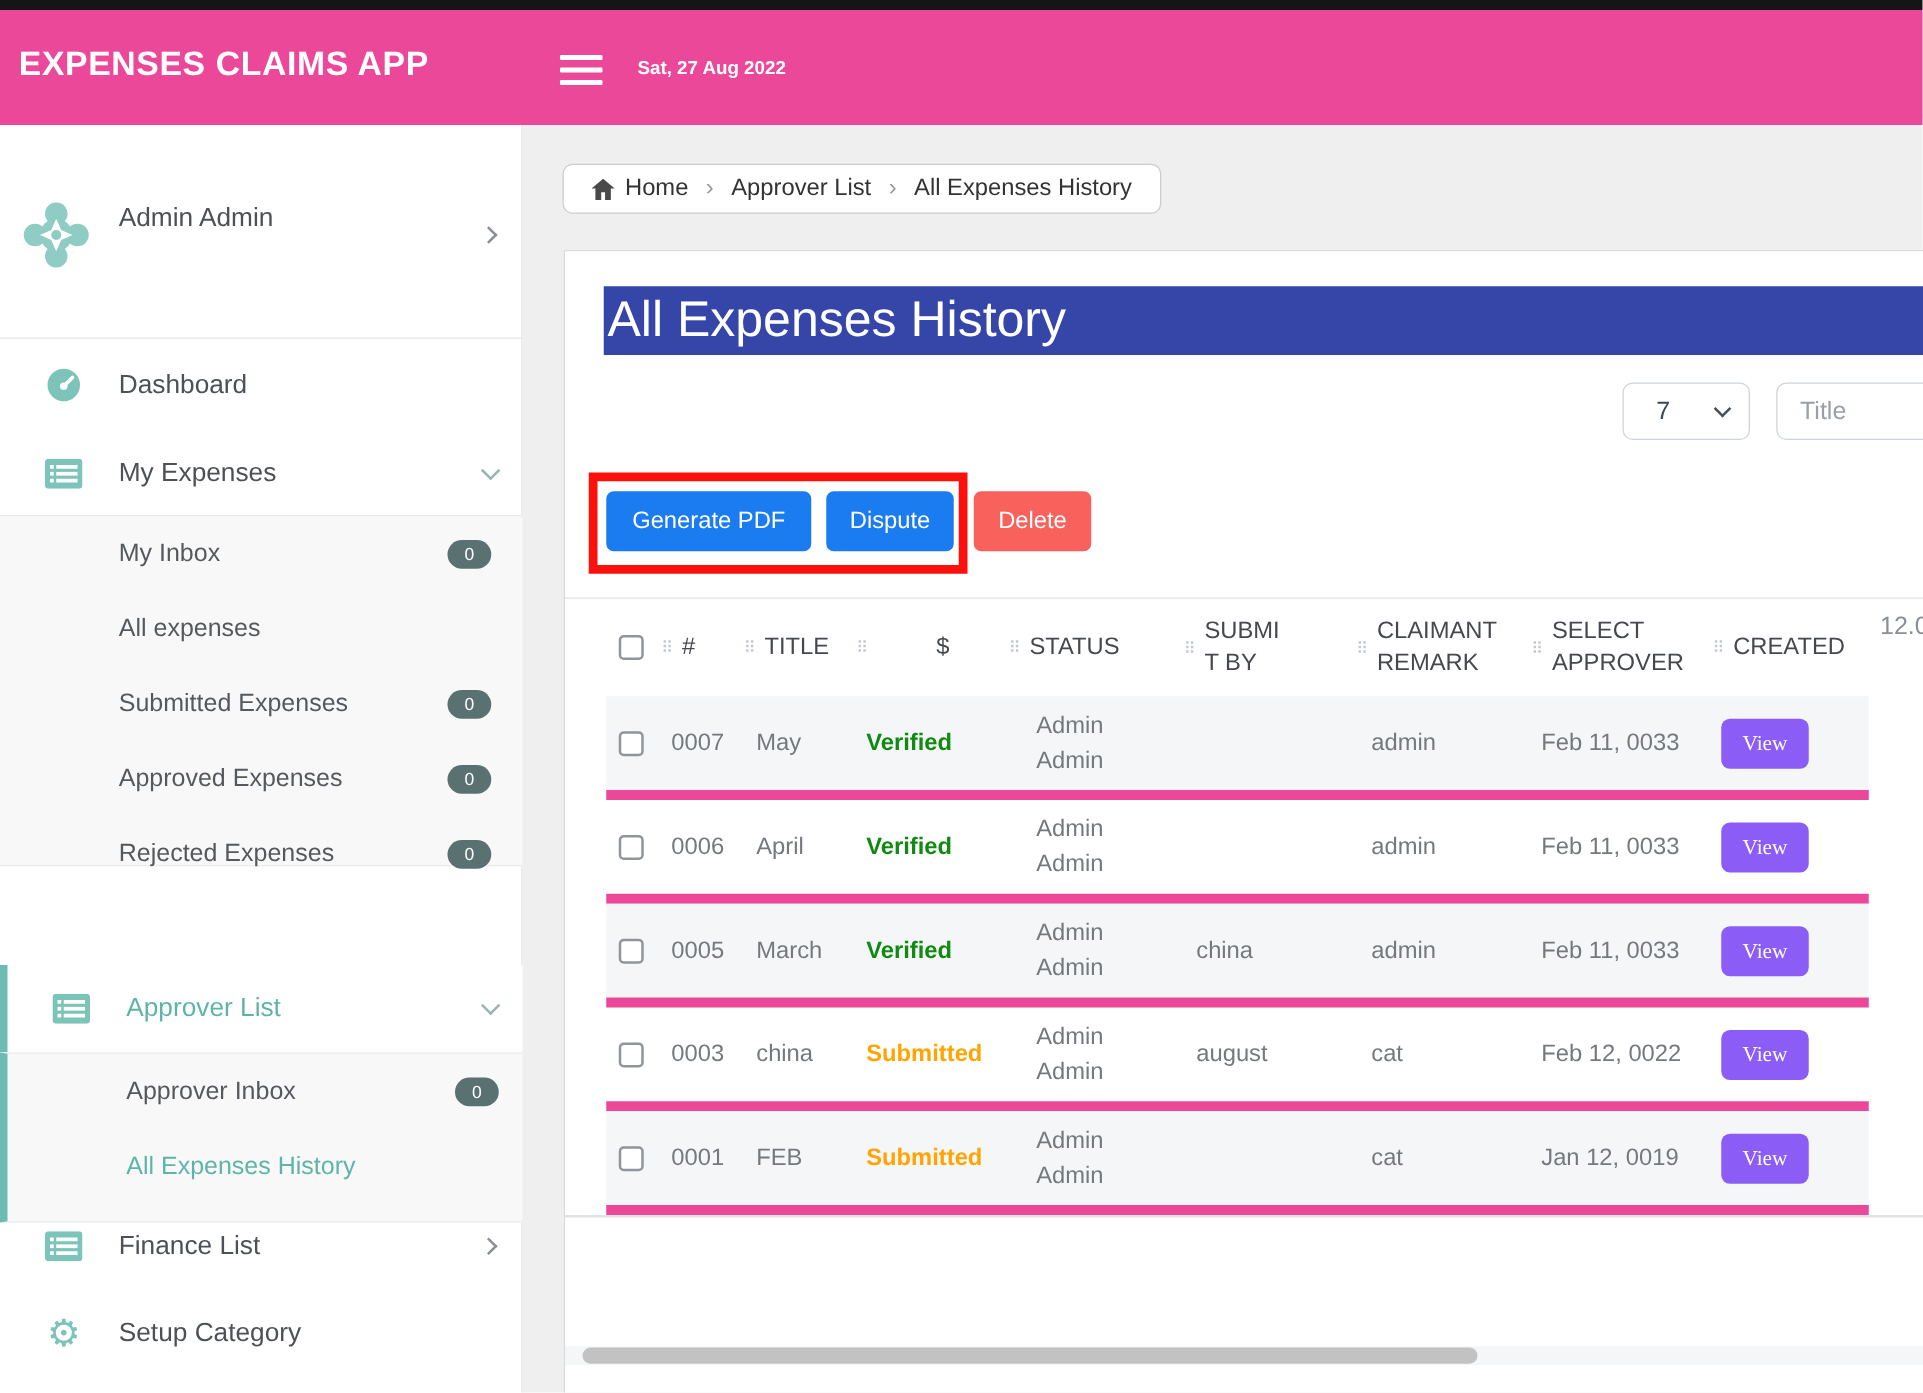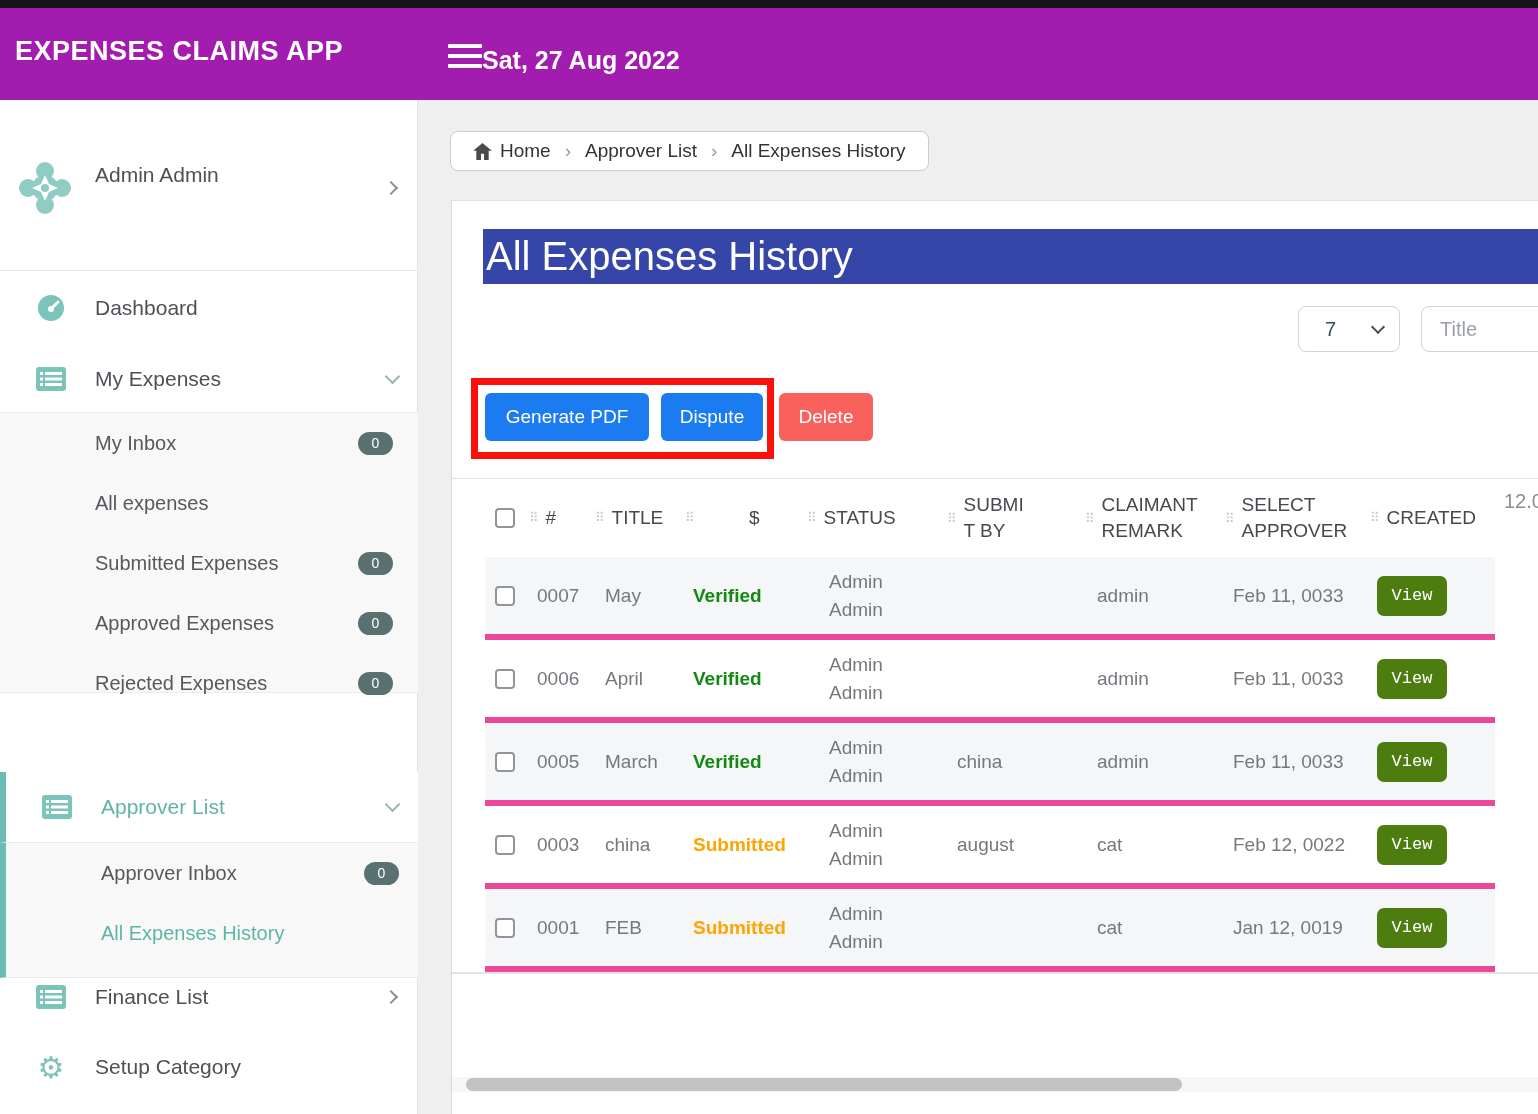--- a/index.html
+++ b/index.html
@@ -2,25 +2,25 @@
 <html><head>
 <meta charset="utf-8">
 <style>
   * { margin:0; padding:0; box-sizing:border-box; }
   html,body { width:1538px; height:1114px; overflow:hidden; background:#ffffff;
     font-family:"Liberation Sans", sans-serif; }
   .abs { position:absolute; }
 
   
   #top-black { left:0; top:0; width:1538px; height:8px; background:#151515; }
-  #header { left:0; top:8px; width:1538px; height:92px; background:#a21caf; }
+  #header { left:0; top:8px; width:1538px; height:92px; background:#ec4899; }
   #app-title { left:15px; top:28px; color:#fff; font-size:27px; font-weight:bold; letter-spacing:0.5px; }
   #hamburger { left:448px; top:36px; width:34px; height:26px; cursor:pointer; }
   #hamburger span { display:block; width:34px; height:4px; background:#fff; margin-bottom:6px; border-radius:1px; }
-  #header-date { left:482px; top:38px; color:#fff; font-size:25px; font-weight:bold; }
+  #header-date { left:510px; top:38px; color:#fff; font-size:15px; font-weight:bold; }
 
   
   #sidebar { left:0; top:100px; width:418px; height:1014px; background:#fff; border-right:1px solid #e3e3e3; }
   .srow { position:absolute; left:0; width:418px; display:flex; align-items:center; cursor:pointer; }
   .s-icon { position:absolute; left:34px; width:34px; display:flex; justify-content:center; }
   .s-label { position:absolute; left:95px; font-size:21px; color:#4d5156; }
   .s-sub-label { position:absolute; left:95px; font-size:20px; color:#55595d; }
   .badge { position:absolute; right:25px; width:35px; height:23px; background:#5a7171; color:#fff;
     border-radius:12px; font-size:14px; display:flex; align-items:center; justify-content:center; }
   .chev-r { position:absolute; right:22px; width:10px; height:10px; border-top:2px solid #8a8f94;
@@ -72,30 +72,30 @@
   .grid-row { display:grid; grid-template-columns:44px 66px 90px 122px 140px 138px 140px 145px 125px; }
   #tbl-head { height:78px; align-items:center; }
   .hcell { display:flex; align-items:center; gap:7px; font-size:19px; color:#45494e; }
   .hcell .lbl { line-height:1.35; }
   .grip { color:#c3c9cf; font-size:13px; cursor:grab; line-height:1; }
   .lbl-narrow { width:64px; }
   .lbl-mid { width:112px; }
   .cell-dollar { justify-content:flex-start; }
   .cell-dollar .lbl { margin:0 auto; }
   .cb { width:20px; height:20px; border:2px solid #8f959b; border-radius:4px; background:#fff; cursor:pointer; }
-  .row { height:83px; align-items:center; font-size:19px; color:#75797e; border-bottom:6px solid #ec4899; }
+  .row { height:83px; align-items:center; font-size:19px; color:#75797e; border-bottom:8px solid #ec4899; }
   .row:nth-child(odd) { background:#f4f6f7; }
   .row:first-child { border-top:0; }
   .bcell { display:flex; align-items:center; }
   .pad8{padding-left:8px;} .pad10{padding-left:10px;} .pad12{padding-left:12px;} .pad22{padding-left:22px;}
   .cb-cell { padding-left:10px; }
   .status { font-weight:bold; }
   .wrap60 { display:inline-block; width:62px; line-height:1.45; }
-  .view-btn { width:70px; height:40px; background:#4d7c0f; color:#fff; border:none; border-radius:7px;
-    font-size:17px; cursor:pointer; font-family:Liberation Mono, monospace; }
+  .view-btn { width:70px; height:40px; background:#8b5cf6; color:#fff; border:none; border-radius:7px;
+    font-size:17px; cursor:pointer; font-family:Liberation Serif, serif; }
   #clipped-col { position:absolute; left:1052px; top:289px; font-size:20px; color:#8a8f94; white-space:nowrap; }
   #table-bottom-line { position:absolute; left:0; top:771px; width:1105px; height:2px; background:#e0e3e5; }
 
   
   #hscroll-track { position:absolute; left:0; top:876px; width:1105px; height:15px; background:#f5f6f7; }
   #hscroll-thumb { position:absolute; left:14px; top:1px; width:716px; height:13px; background:#c2c2c2;
     border-radius:7px; cursor:pointer; }
 </style>
 </head>
 <body>

